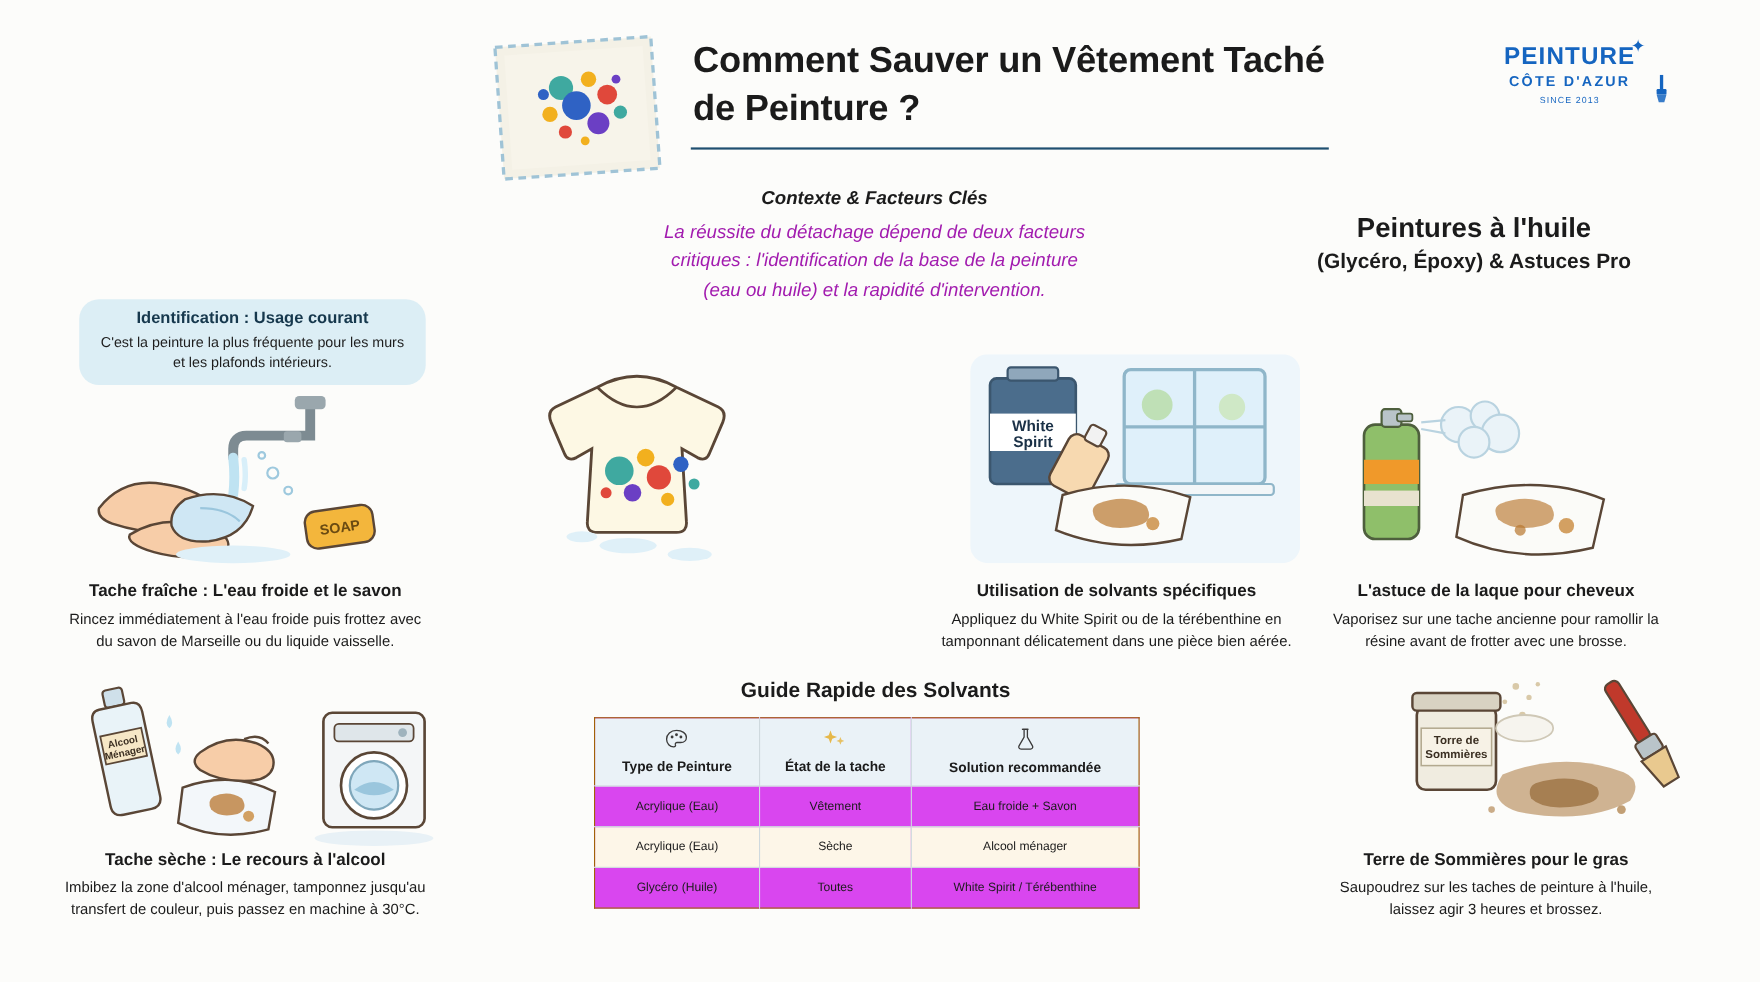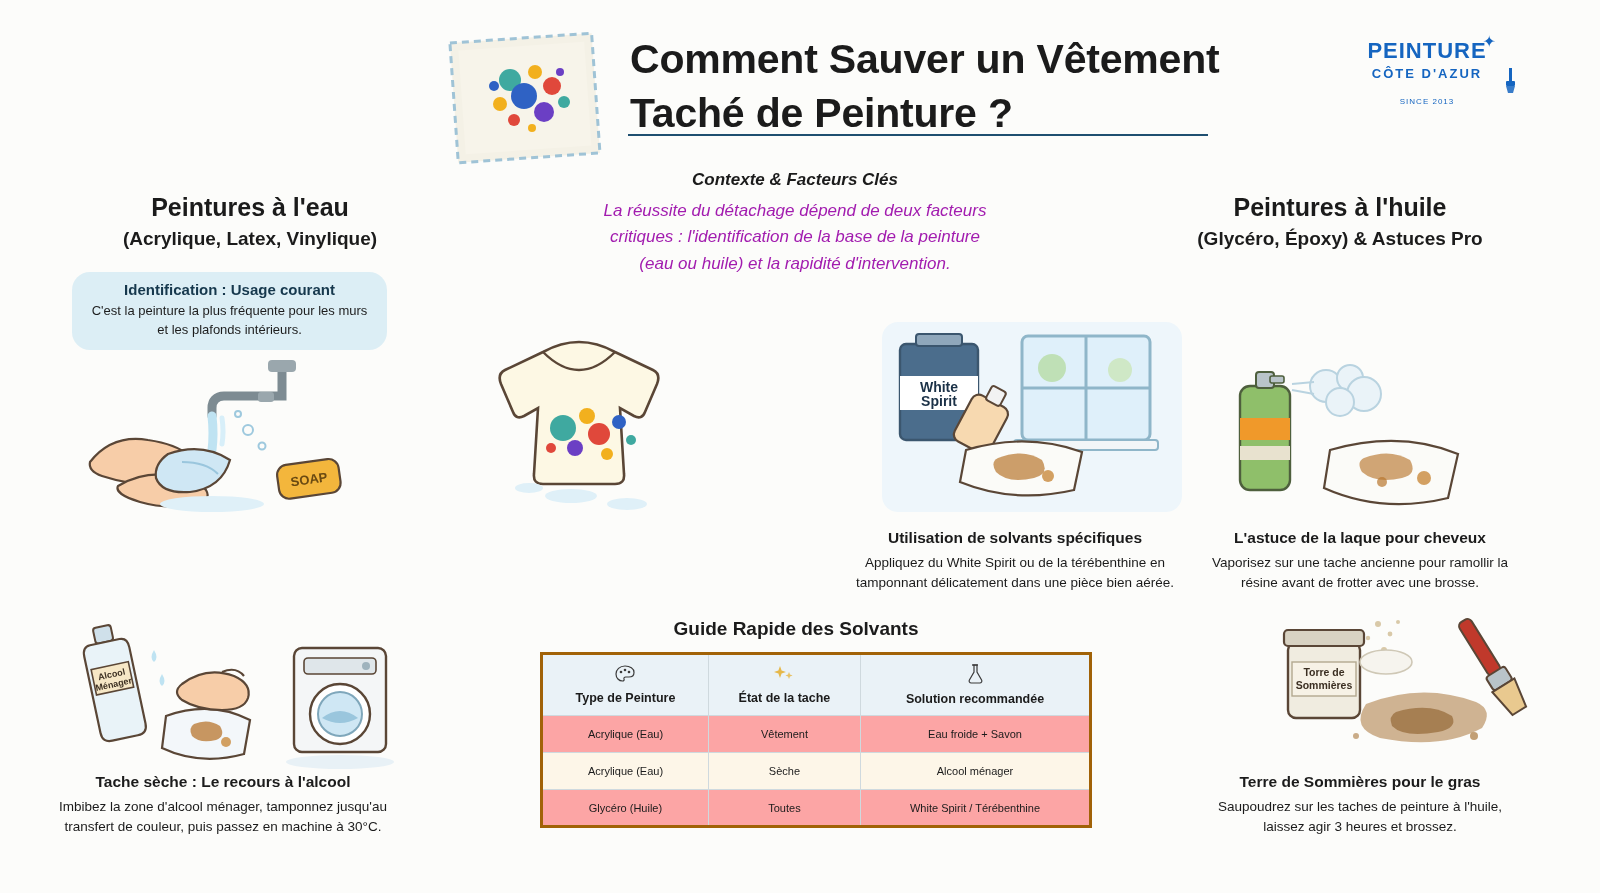--- a/index.html
+++ b/index.html
@@ -11,21 +11,21 @@
     overflow: hidden;
   }
   .page {
     position: relative;
     width: 1600px; height: 893px;
     background: #fcfcfa;
   }
   
   .header-title {
     position: absolute; left: 630px; top: 32px; width: 600px;
-    font-size: 41px; font-weight: bold; line-height: 1.32;
+    font-size: 33px; font-weight: bold; line-height: 1.32;
     letter-spacing: -0.2px;
   }
   .header-rule {
     position: absolute; left: 628px; top: 134px; width: 580px; height: 2px;
     background: #1f4f70;
   }
   
   .stamp {
     position: absolute; left: 428px; top: 24px; width: 170px; height: 150px;
   }
@@ -36,21 +36,21 @@
     text-align: center;
   }
   .logo-main {
     font-size: 22px; font-weight: bold; color: #1565c0; letter-spacing: 1px;
   }
   .logo-sub {
     font-size: 13px; font-weight: bold; color: #1565c0; letter-spacing: 2px;
     margin-top: 2px;
   }
   .logo-since {
-    font-size: 8px; color: #1565c0; letter-spacing: 1px; margin-top: 16px;
+    font-size: 8px; color: #1565c0; letter-spacing: 1px; margin-top: 6px;
   }
   .logo-star { position: absolute; right: 26px; top: -6px; color: #1565c0; font-size: 16px; }
   .logo-brush { position: absolute; right: 2px; top: 30px; }
 
   
   .ctx {
     position: absolute; left: 600px; top: 170px; width: 390px; text-align: center; font-style: italic;
   }
   .ctx h3 { font-size: 17px; font-weight: bold; margin-bottom: 8px; }
   .ctx p { font-size: 17px; line-height: 1.55; color: #a21caf; }
@@ -76,22 +76,22 @@
   .cap .d { font-size: 13.5px; line-height: 1.5; margin-top: 5px; }
   #cap-l1 { left: 58px;   top: 528px; width: 330px; }
   #cap-l2 { left: 58px;   top: 772px; width: 330px; }
   #cap-c1 { left: 855px;  top: 528px; width: 320px; }
   #cap-r1 { left: 1200px; top: 528px; width: 320px; }
   #cap-r2 { left: 1200px; top: 772px; width: 320px; }
 
   
   .table-wrap { position: absolute; left: 540px; top: 618px; width: 512px; }
   .table-title { font-size: 19px; font-weight: bold; text-align: center; margin-bottom: 12px; }
-  table { border-collapse: collapse; width: 552px; background: #fca5a5;
-          border: 3px solid #a16207; }
+  table { border-collapse: collapse; width: 496px; background: #d946ef;
+          border: 1px solid #a16207; }
   thead td { background: #eaf2f7; height: 62px; vertical-align: middle; }
   thead .hd { font-size: 12.5px; font-weight: bold; text-align: center; }
   thead .ic { text-align: center; margin-bottom: 4px; }
   tbody td {
     height: 37px; font-size: 11px; text-align: center; color: #1b1b1b;
     border-top: 1px solid #cfd9de;
   }
   tbody tr.alt td { background: #fdf6e8; }
   td.cell-div { border-left: 1px solid #cfd9de; }
 
@@ -147,24 +147,20 @@
         <path d="M4 18 h9 l-2 7 h-5 z" fill="#1565c0" opacity="0.85"></path>
       </svg>
     </span>
   </div>
 
   <div class="ctx">
     <h3>Contexte &amp; Facteurs Clés</h3>
     <p>La réussite du détachage dépend de deux facteurs critiques : l'identification de la base de la peinture (eau ou huile) et la rapidité d'intervention.</p>
   </div>
 
-  <div class="col-head" id="col-left-head">
-    <div class="l1">Peintures à l'eau</div>
-    <div class="l2">(Acrylique, Latex, Vinylique)</div>
-  </div>
   <div class="col-head" id="col-right-head">
     <div class="l1">Peintures à l'huile</div>
     <div class="l2">(Glycéro, Époxy) &amp; Astuces Pro</div>
   </div>
 
   <div class="callout">
     <div class="t">Identification : Usage courant</div>
     <div class="d">C'est la peinture la plus fréquente pour les murs et les plafonds intérieurs.</div>
   </div>
 
@@ -188,20 +184,24 @@
         <rect x="206" y="104" width="62" height="34" rx="10" fill="#f3b63c" stroke="#5a4636" stroke-width="2.2"></rect>
         <text x="237" y="126" font-family="Liberation Sans, sans-serif" font-size="13" font-weight="bold" fill="#6a4a12" text-anchor="middle">SOAP</text>
       </g>
 
       <circle cx="176" cy="72" r="5" fill="none" stroke="#9ec9de" stroke-width="2"></circle>
       <circle cx="190" cy="88" r="3.5" fill="none" stroke="#9ec9de" stroke-width="2"></circle>
       <circle cx="166" cy="56" r="3" fill="none" stroke="#9ec9de" stroke-width="2"></circle>
 
       <ellipse cx="140" cy="146" rx="52" ry="8" fill="#dff0f8"></ellipse>
     </svg>
+  </div>
+  <div class="cap" id="cap-l1">
+    <div class="t">Tache fraîche : L'eau froide et le savon</div>
+    <div class="d">Rincez immédiatement à l'eau froide puis frottez avec du savon de Marseille ou du liquide vaisselle.</div>
   </div>
 
   <div class="illu" id="illu-alcohol">
     <svg width="330" height="150" viewBox="0 0 330 150">
 
       <g transform="rotate(-12 50 70)">
         <rect x="36" y="4" width="18" height="16" rx="3" fill="#cfe0ea" stroke="#5a4636" stroke-width="2"></rect>
         <path d="M30 20 h30 q8 0 8 10 v78 q0 10 -10 10 h-26 q-10 0 -10 -10 v-78 q0 -10 8 -10z" fill="#e9f3f8" stroke="#5a4636" stroke-width="2.2"></path>
         <rect x="26" y="44" width="38" height="26" fill="#f6e7c6" stroke="#5a4636" stroke-width="1.6"></rect>
         <text x="45" y="56" font-size="9" font-weight="bold" text-anchor="middle" fill="#3b2f22" font-family="Liberation Sans, sans-serif">Alcool</text>

